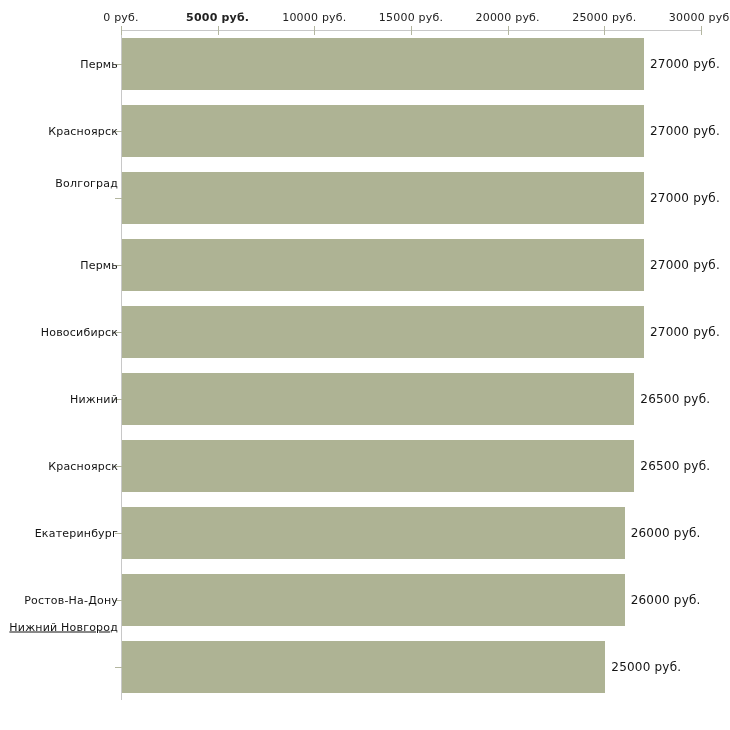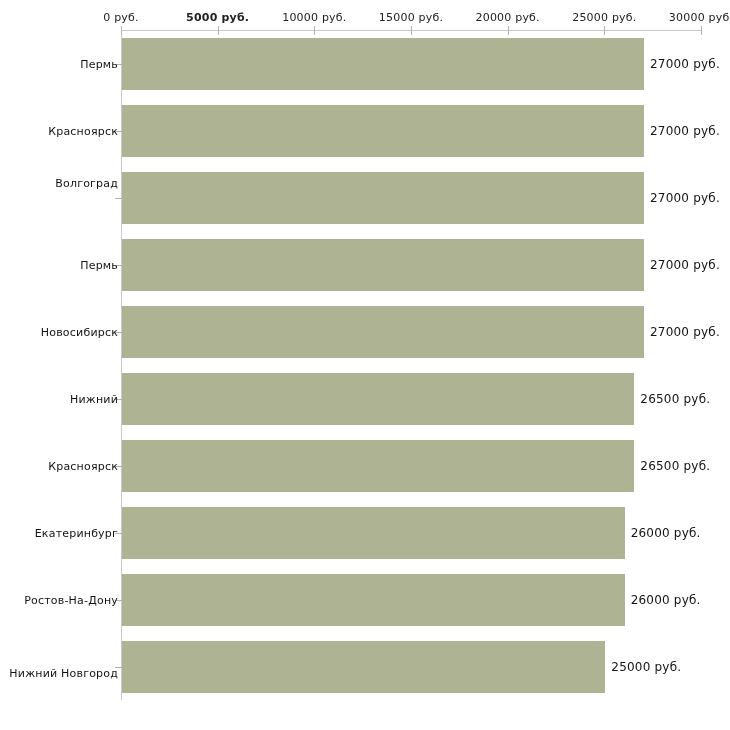--- a/index.html
+++ b/index.html
@@ -128,21 +128,21 @@
       <div class="ytick-label" style="top: 331.5px;">Новосибирск</div>
       <div class="ytick" style="top: 398.5px;"></div>
       <div class="ytick-label" style="top: 398.5px;">Нижний</div>
       <div class="ytick" style="top: 465.5px;"></div>
       <div class="ytick-label" style="top: 465.5px;">Красноярск</div>
       <div class="ytick" style="top: 532.5px;"></div>
       <div class="ytick-label" style="top: 532.5px;">Екатеринбург</div>
       <div class="ytick" style="top: 599.5px;"></div>
       <div class="ytick-label" style="top: 599.5px; margin-left: 28px;">Ростов-На-Дону</div>
       <div class="ytick" style="top: 666.5px;"></div>
-      <div class="ytick-label" style="top: 673px;">Нижний Новгород</div>
+      <div class="ytick-label" style="top: 627px; text-decoration: underline;">Нижний Новгород</div>
     </div>
   <div id="bars-layer">
       <div class="bar" title="Пермь: 27000 руб." style="left: 122px; top: 37.5px; width: 522px; height: 52px; background: rgb(174, 179, 148);"></div>
       <div class="bar-value" style="left: 650px; top: 63.5px;">27000 руб.</div>
       <div class="bar" title="Красноярск: 27000 руб." style="left: 122px; top: 104.5px; width: 522px; height: 52px; background: rgb(174, 179, 148);"></div>
       <div class="bar-value" style="left: 650px; top: 130.5px;">27000 руб.</div>
       <div class="bar" title="Волгоград: 27000 руб." style="left: 122px; top: 171.5px; width: 522px; height: 52px; background: rgb(174, 179, 148);"></div>
       <div class="bar-value" style="left: 650px; top: 197.5px;">27000 руб.</div>
       <div class="bar" title="Самара: 27000 руб." style="left: 122px; top: 238.5px; width: 522px; height: 52px; background: rgb(174, 179, 148);"></div>
       <div class="bar-value" style="left: 650px; top: 264.5px;">27000 руб.</div>

